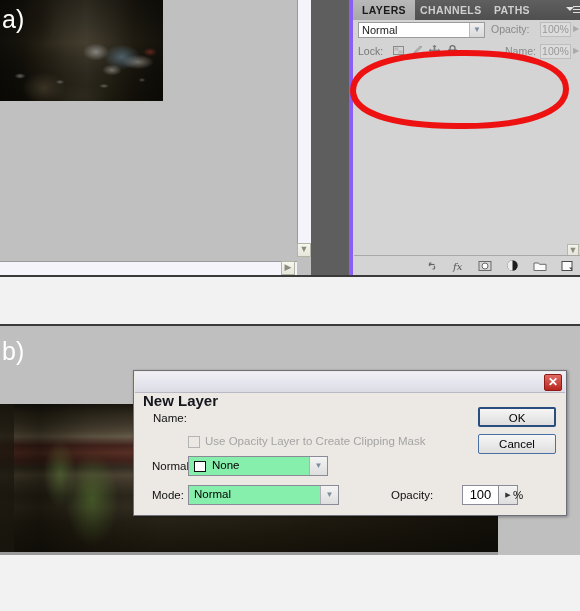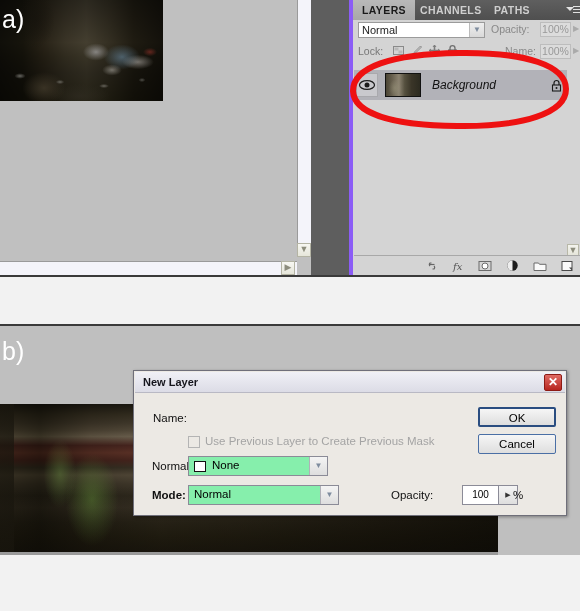--- a/index.html
+++ b/index.html
@@ -157,49 +157,49 @@
   #b-white { position:absolute; left:0; top:229px; width:580px; height:82px; background:#f2f2f2; }
 
   
   #dialog {
     position:absolute; left:133px; top:370px; width:434px; height:146px;
     background:#ece9e4; border:1px solid #6f6f7a;
     box-shadow:1px 1px 3px rgba(0,0,0,.35);
   }
   #dlg-title-bar { position:absolute; left:1px; top:1px; width:430px; height:21px;
     background:linear-gradient(#f0f0f6,#dcdce6); border-bottom:1px solid #b9b9c4; }
-  #dlg-title { position:absolute; left:8px; top:4px; font-size:11px; font-weight:bold; color:#15151c; }
+  #dlg-title { position:absolute; left:8px; top:20px; font-size:15px; font-weight:bold; color:#15151c; }
   #dlg-close { position:absolute; right:3px; top:2px; width:18px; height:17px;
     background:linear-gradient(#e06a63,#b7261f); border:1px solid #8d1a14; border-radius:2px;
     color:#fff; font-size:12px; font-weight:bold; text-align:center; line-height:15px; }
 
   .dlg-label { position:absolute; font-size:11.5px; color:#101010; }
   #lbl-name { left:19px; top:41px; }
   #lbl-color { left:18px; top:89px; }
-  #lbl-mode { left:18px; top:118px;font-weight:bold; }
+  #lbl-mode { left:18px; top:118px; }
   #lbl-opacity { left:257px; top:118px; }
   #lbl-pct { left:379px; top:118px; font-size:11.5px; }
 
   #name-input { position:absolute; left:54px; top:37px; width:332px; height:19px;
      background:#fff; border:1px solid #8b8b97; font-size:12px; line-height:17px; padding-left:4px; color:#000; }
 
   #chk-row { position:absolute; left:54px; top:63px; width:330px; height:18px; }
   #chk-box { position:absolute; left:0; top:2px; width:12px; height:12px; background:#ece9e4; border:1px solid #b4b4b4; }
   #chk-label { position:absolute; left:17px; top:1px; font-size:11.5px; color:#a4a4a4; }
 
   .combo { position:absolute; height:20px; background:#86efac; border:1px solid #8b8b97; }
   .combo .txt { position:absolute; left:5px; top:2px; font-size:11.5px; color:#000; }
   .combo .btn { position:absolute; right:0; top:0; width:18px; height:18px;
      background:linear-gradient(#f4f4f4,#dedede); border-left:1px solid #b0b0b8; }
   #color-combo { left:54px; top:85px; width:140px; }
   #color-swatch { position:absolute; left:5px; top:4px; width:12px; height:11px; background:#fff; border:1px solid #111; }
   #color-combo .txt { left:23px; }
   #mode-combo { left:54px; top:114px; width:151px; }
   #opacity-input { position:absolute; left:328px; top:114px; width:37px; height:20px;
-     background:#fff; border:1px solid #8b8b97; font-size:10px; line-height:18px; text-align:center; color:#000; }
+     background:#fff; border:1px solid #8b8b97; font-size:13px; line-height:18px; text-align:center; color:#000; }
   #opacity-play { position:absolute; left:365px; top:114px; width:19px; height:20px;
      background:linear-gradient(#f4f4f4,#dedede); border:1px solid #8b8b97; border-left:none; }
 
   .dlg-btn { position:absolute; width:78px; height:20px; background:linear-gradient(#f6f6f6,#dedede);
      border:1px solid #4a6fa5; border-radius:2px; font-size:11.5px; text-align:center; line-height:18px; color:#000; }
   #btn-ok { left:344px; top:36px; border-width:2px; border-color:#2a4d80; }
   #btn-cancel { left:344px; top:63px; }
 </style>
 </head>
 <body>
@@ -271,39 +271,20 @@
         <svg width="13" height="13" viewBox="0 0 13 13">
             <path d="M4 6 V4.2 a2.5 2.5 0 0 1 5 0 V6" fill="none" stroke="#6f6f6f" stroke-width="1.3"></path>
             <rect x="2.5" y="6" width="8" height="5.5" fill="#8a8a8a" stroke="#5e5e5e"></rect>
           </svg>
       </div>
       <div id="fill-lbl">Name:</div>
       <div id="fill-box">100%</div>
       <div id="fill-stp">▶</div>
     </div>
 
-    <div id="layer-list">
-      <div id="layer-row-bg">
-        <div id="eye-cell">
-          <svg width="20" height="22" viewBox="0 0 20 22">
-            <ellipse cx="10" cy="11" rx="7.5" ry="4.4" fill="none" stroke="#1a1a1a" stroke-width="1.2"></ellipse>
-            <circle cx="10" cy="11" r="2.5" fill="#1a1a1a"></circle>
-          </svg>
-        </div>
-        <div id="thumb"></div>
-        <div id="layer-name">Background</div>
-        <div id="lock-badge">
-          <svg width="11" height="13" viewBox="0 0 11 13">
-            <path d="M3 6 V4 a2.5 2.5 0 0 1 5 0 V6" fill="none" stroke="#1a1a1a" stroke-width="1.2"></path>
-            <rect x="1.5" y="6" width="8" height="6" fill="none" stroke="#1a1a1a" stroke-width="1.1"></rect>
-            <circle cx="5.5" cy="9" r="1" fill="#1a1a1a"></circle>
-          </svg>
-        </div>
-      </div>
-    </div>
 
     <div id="scroll-v-panel"></div>
     <div id="panel-scroll-btn">
       <span class="chev">▼</span>
     </div>
 
     <div id="panel-toolbar">
       <div class="tb-icon" id="tbi1">
         <svg width="14" height="14" viewBox="0 0 14 14">
             <path d="M5 7 a2 2 0 0 1 0-3 h1.5 M9 7 a2 2 0 0 1 0 3 H7.5" fill="none" stroke="#666" stroke-width="1.2"></path>
@@ -370,21 +351,21 @@
 <div id="dialog">
   <div id="dlg-title-bar">
     <div id="dlg-title">New Layer</div>
     <div id="dlg-close">✕</div>
   </div>
 
   <div class="dlg-label" id="lbl-name">Name:</div>
 
   <div id="chk-row">
     <span id="chk-box"></span>
-    <span id="chk-label">Use Previous Layer to Create Previous Mask</span>
+    <span id="chk-label">Use Opacity Layer to Create Clipping Mask</span>
   </div>
 
   <div class="dlg-label" id="lbl-color">Normal:</div>
   <div class="combo" id="color-combo">
     <span id="color-swatch"></span>
     <span class="txt">None</span>
     <span class="btn">
       <span class="dd-chev">▼</span>
     </span>
   </div>

